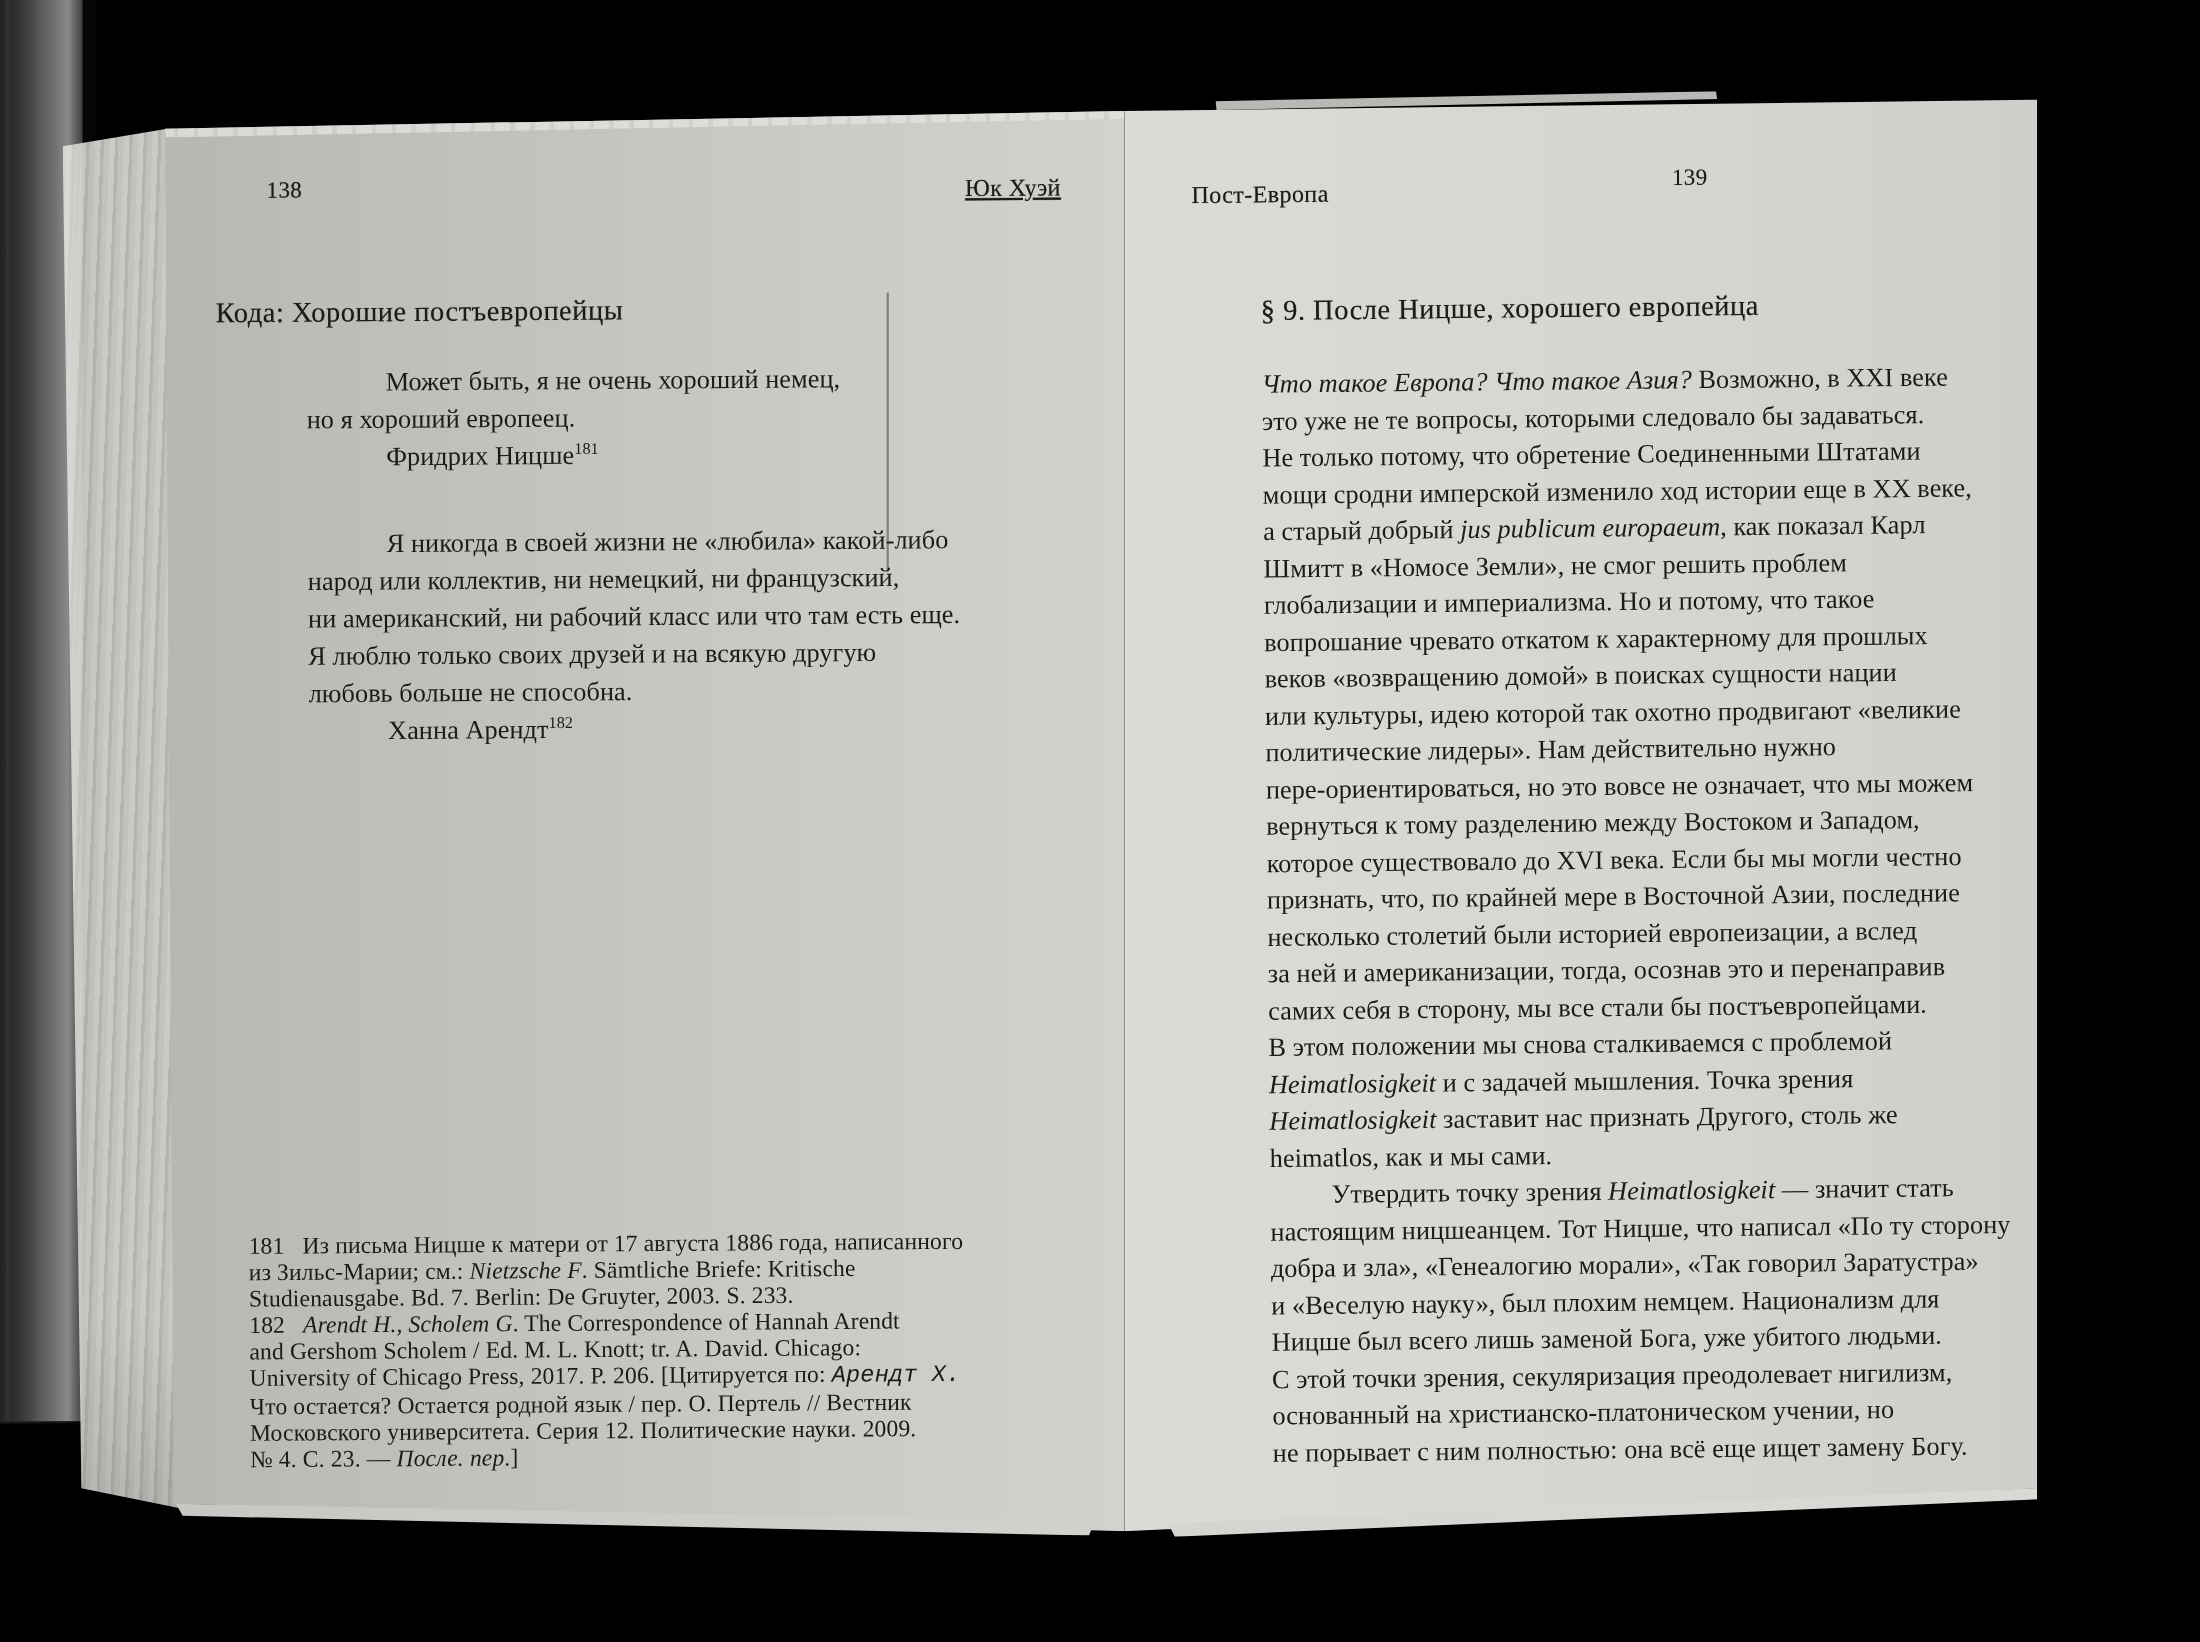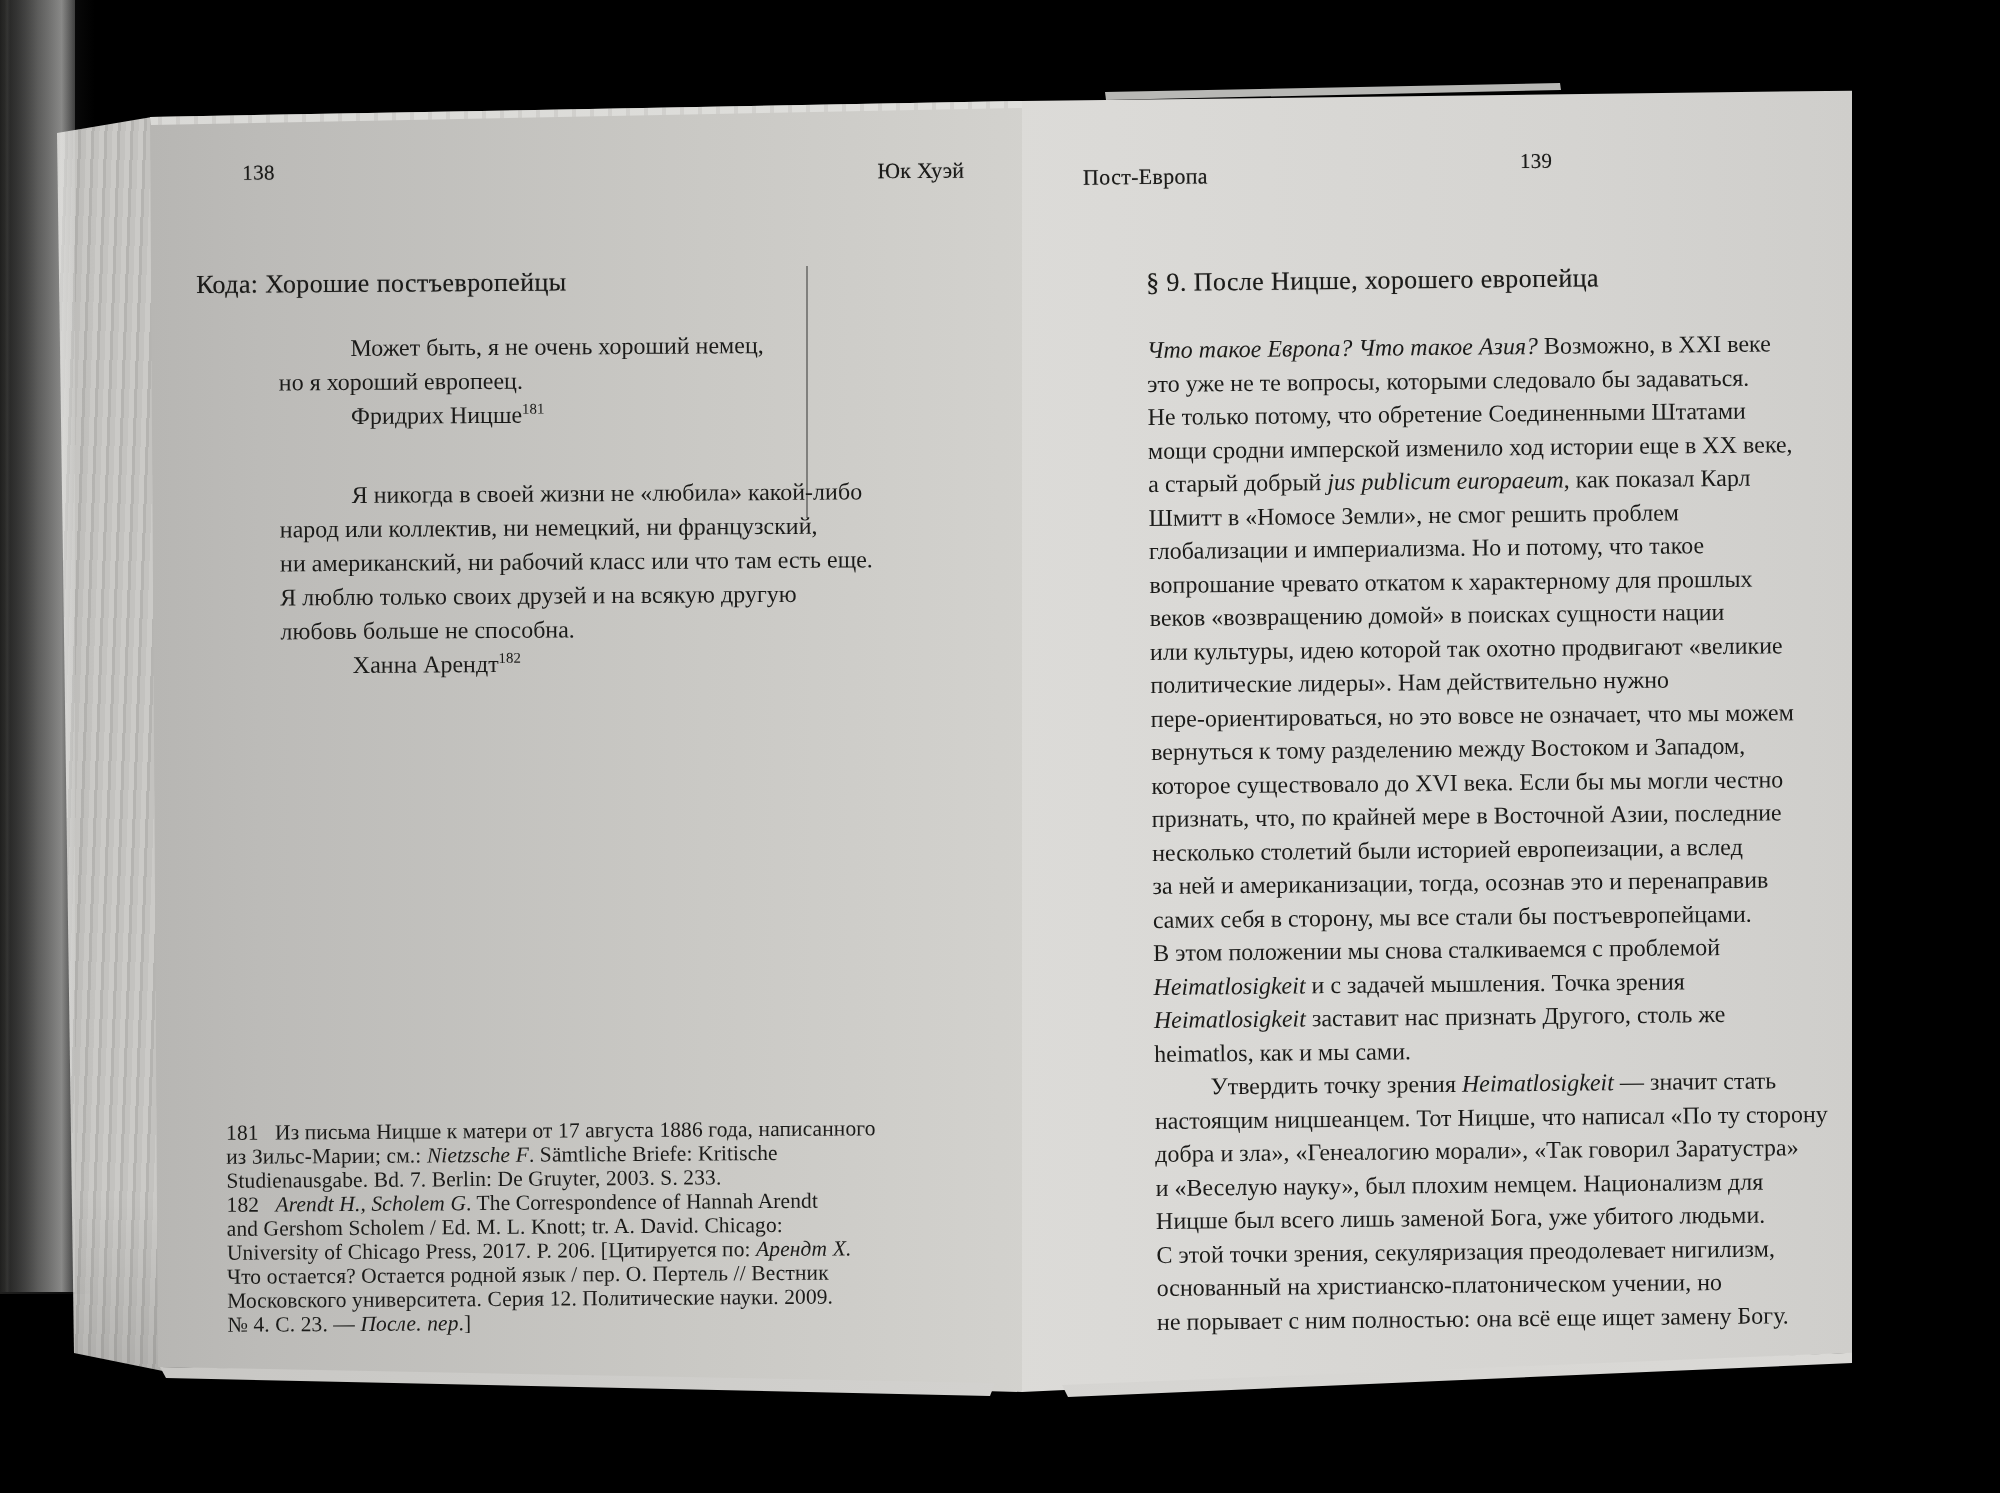--- a/index.html
+++ b/index.html
@@ -90,42 +90,42 @@
   <div class="gutter-highlight-left"></div>
   <div class="spine-crease"></div>
   <div class="gutter-shadow-right"></div>
   <div class="shape bottom-page-edges-left"></div>
   <div class="shape bottom-page-edges-right"></div>
   <div class="scan-line scan-line-left"></div>
   <div class="scan-line scan-line-right"></div>
 
   <div class="rot-left">
     <div class="txt page-num" style="left:243px;top:161px;">138</div>
-    <div class="txt run-head" style="left:878px;top:163px;">Юк Хуэй</div>
+    <div class="txt run-head" style="left:878px;top:163px;text-decoration:underline;">Юк Хуэй</div>
     <div class="txt heading" style="left:196px;top:270px;">Кода: Хорошие постъевропейцы</div>
     <div class="lines ep" style="left:278px;top:332px;">
         <div class="ln indent"><span>Может быть, я не очень хороший немец,</span></div>
         <div class="ln"><span>но я хороший европеец.</span></div>
         <div class="ln indent"><span>Фридрих Ницше</span><span style="font-size: 0.62em; vertical-align: super; line-height: 0;">181</span></div>
       </div>
     <div class="lines ep" style="left:278px;top:479px;">
         <div class="ln indent"><span>Я никогда в своей жизни не «любила» какой-либо</span></div>
         <div class="ln"><span>народ или коллектив, ни немецкий, ни французский,</span></div>
         <div class="ln"><span>ни американский, ни рабочий класс или что там есть еще.</span></div>
         <div class="ln"><span>Я люблю только своих друзей и на всякую другую</span></div>
         <div class="ln"><span>любовь больше не способна.</span></div>
         <div class="ln indent"><span>Ханна Арендт</span><span style="font-size: 0.62em; vertical-align: super; line-height: 0;">182</span></div>
       </div>
     <div class="lines fn" style="left:220px;top:1121px;">
         <div class="ln"><span>181   Из письма Ницше к матери от 17 августа 1886 года, написанного</span></div>
         <div class="ln"><span>из Зильс-Марии; см.: </span><span style="font-style: italic; margin-top: 29px;">Nietzsche F</span><span>. Sämtliche Briefe: Kritische</span></div>
         <div class="ln"><span>Studienausgabe. Bd. 7. Berlin: De Gruyter, 2003. S. 233.</span></div>
         <div class="ln"><span>182   </span><span style="font-style: italic;">Arendt H., Scholem G</span><span>. The Correspondence of Hannah Arendt</span></div>
         <div class="ln"><span>and Gershom Scholem / Ed. M. L. Knott; tr. A. David. Chicago:</span></div>
-        <div class="ln"><span>University of Chicago Press, 2017. P. 206. [Цитируется по: </span><span style="font-style: italic;">Арендт Х.</span></div>
+        <div class="ln"><span>University of Chicago Press, 2017. P. 206. [Цитируется по: </span><span style="font-style: italic; font-family: Liberation Mono, monospace;">Арендт Х.</span></div>
         <div class="ln"><span>Что остается? Остается родной язык / пер. О. Пертель // Вестник</span></div>
         <div class="ln"><span>Московского университета. Серия 12. Политические науки. 2009.</span></div>
         <div class="ln"><span>№ 4. С. 23. — </span><span style="font-style: italic;">После. пер</span><span>.]</span></div>
       </div>
   </div>
 
   <div class="rot-right">
     <div class="txt run-head" style="left:1084px;top:164px;">Пост-Европа</div>
     <div class="txt page-num" style="left:1521px;top:153px;">139</div>
     <div class="txt heading" style="left:1146px;top:268px;">§ 9. После Ницше, хорошего европейца</div>

